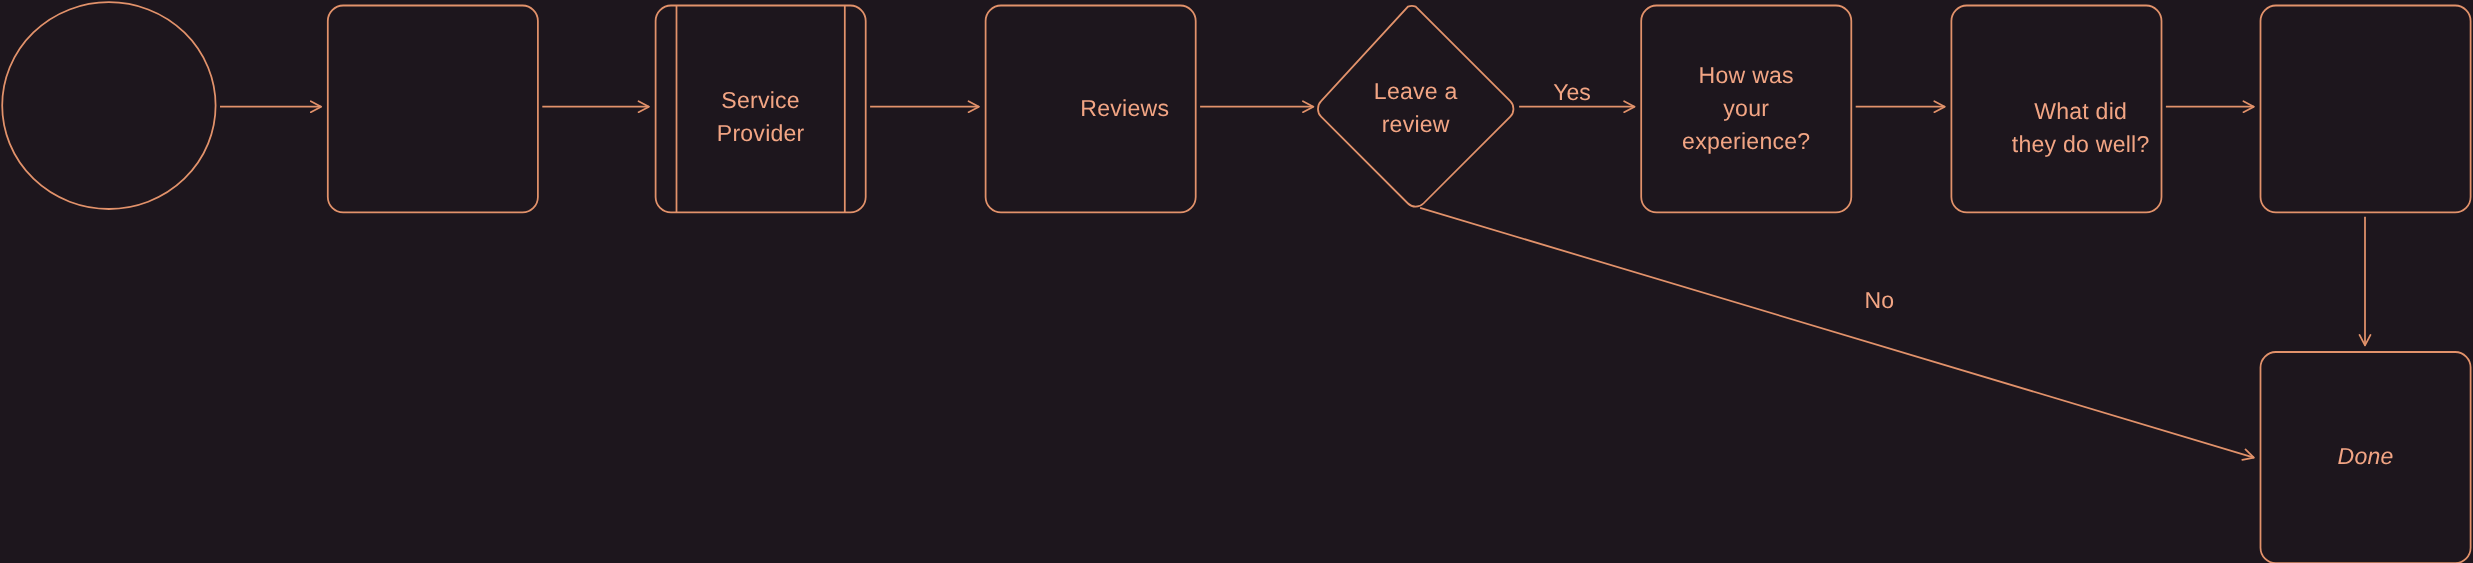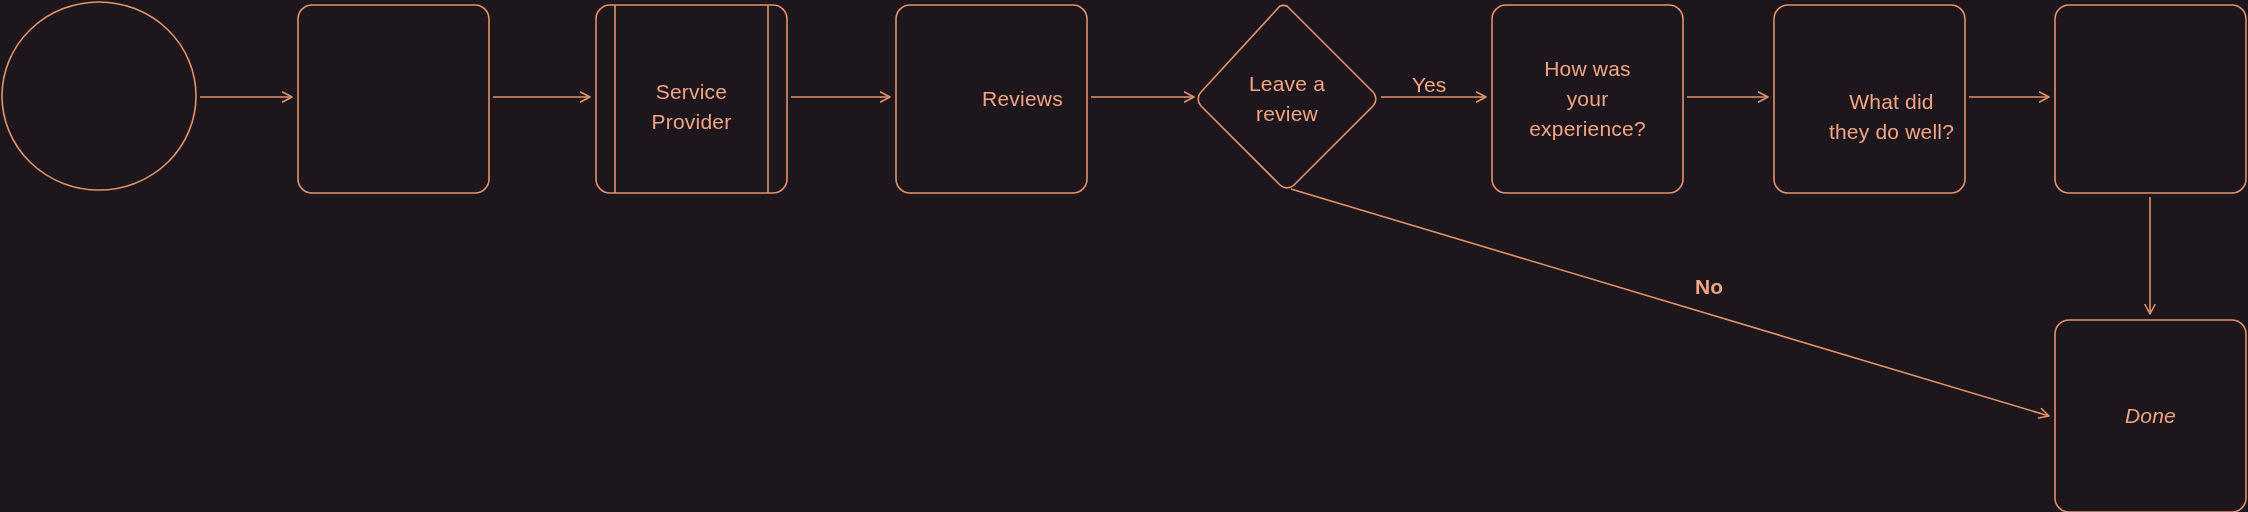--- a/index.html
+++ b/index.html
@@ -126,15 +126,15 @@
 experience?</div>
 
   <div class="node-label" style="left:1774px; top:23px; width:173px; height:188px;margin-left:31px;">What did
 they do well?</div>
 
 
   <div class="node-label" style="left:2055px; top:320px; width:191px; height:192px;font-style:italic;">Done</div>
 
   <div class="edge-label" style="left:1412px; top:73px;">Yes</div>
 
-  <div class="edge-label" style="left:1695px; top:275px;font-weight:bold;">No</div>
+  <div class="edge-label" style="left:1695px; top:262px;">No</div>
 
 </div>
 
 </body></html>

